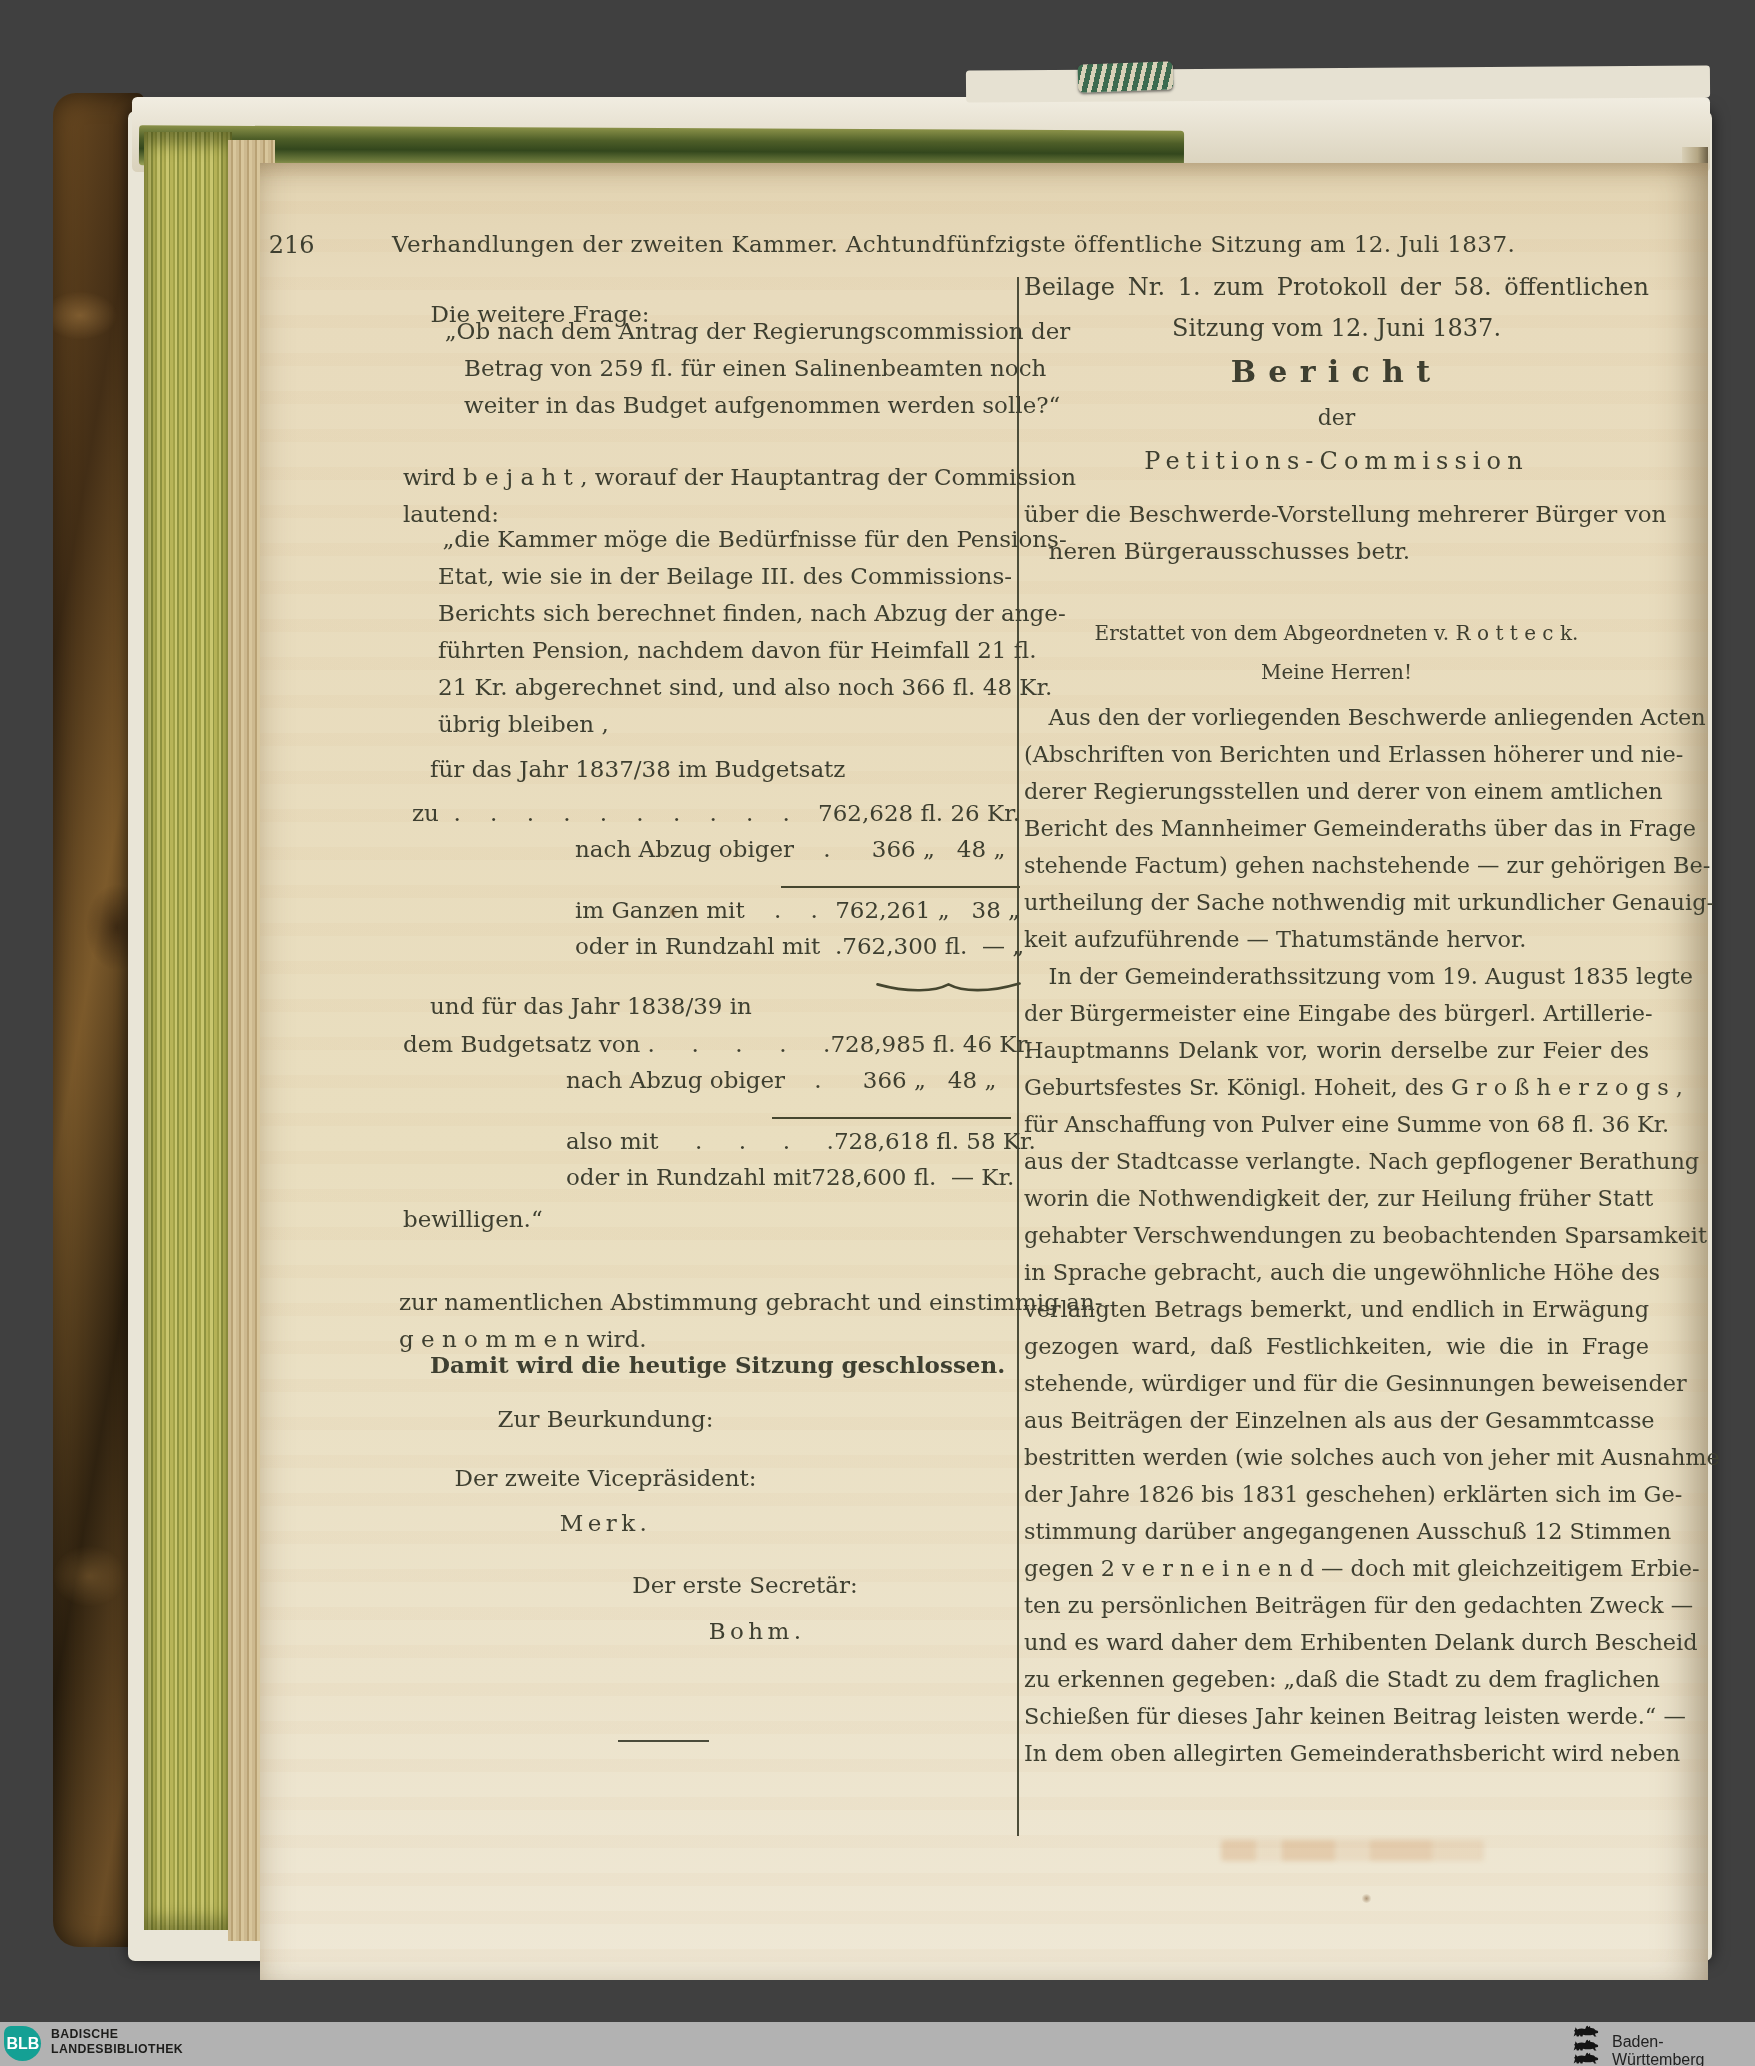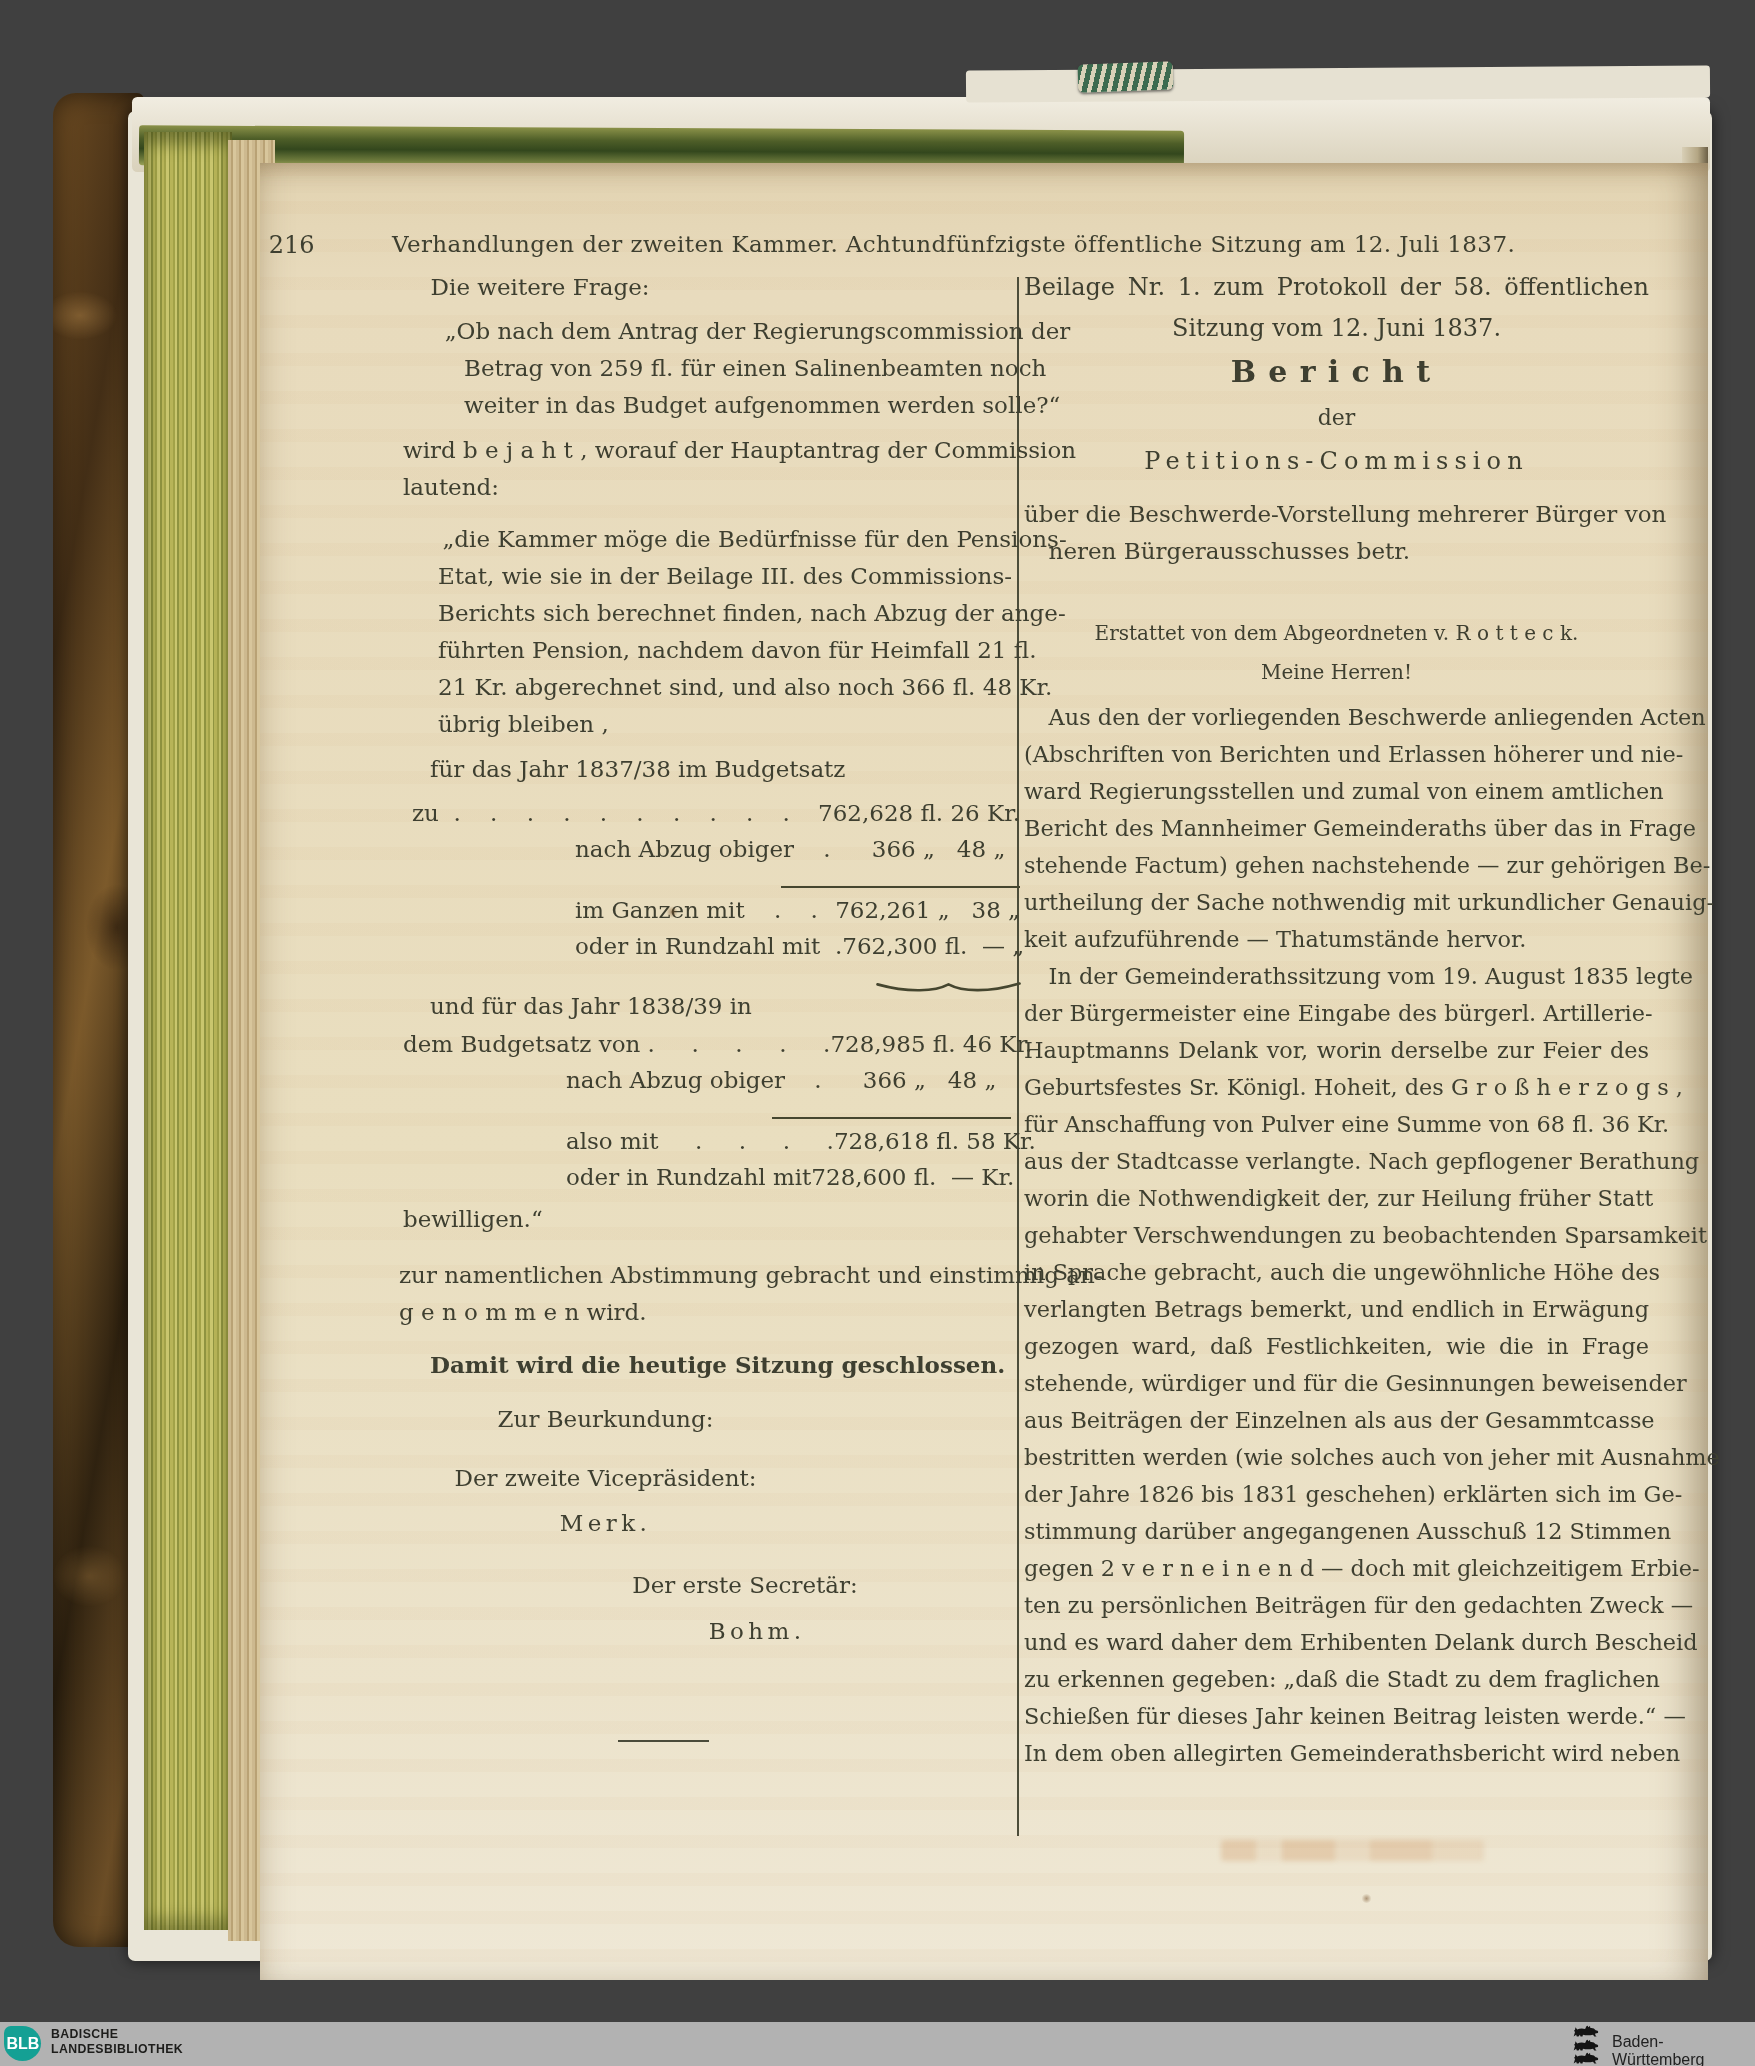--- a/index.html
+++ b/index.html
@@ -44,21 +44,21 @@
   .jus .ln.last{text-align-last:left;}
   .ln.c{text-align:center;text-align-last:center;}
   .ln.ind{text-indent:24.6px;}
   .sline{white-space:nowrap;}
 
   .lcol{font-size:23px;}
   .quote1{padding-left:58px;line-height:37px;}
   .quote1 .ln:first-child{text-indent:-19.3px;}
   .quote2{padding-left:32px;line-height:37px;}
   .quote2 .ln:first-child{text-indent:4.4px;}
-  .para{line-height:37px;}
+  .para{line-height:37px;margin-top:27px;}
 
   .tbl .ln{display:flex;line-height:36px;}
   .tbl .ll{white-space:pre;}
   .tbl .lr{margin-left:auto;white-space:pre;}
   .tbl .ln.ind2{padding-left:163px;}
   .tbl .ln.amt-rule{position:relative;height:24.6px;}
   .tbl .ln.amt-rule::after{content:"";position:absolute;right:0;top:19.3px;width:239px;border-top:2.2px solid #45462f;}
 
   .rcol{font-size:22.4px;}
   .beilage{line-height:41px;font-size:24px;}
@@ -219,21 +219,21 @@
       <div class="ln">über die Beschwerde-Vorstellung mehrerer Bürger von</div>
       <div class="ln last ind">neren Bürgerausschusses betr.</div>
     </div>
 
     <div class="abs rcol erstattet" style="left:764px;top:458px;width:625px;">Erstattet von dem Abgeordneten v. R o t t e c k.</div>
     <div class="abs rcol salut" style="left:764px;top:497px;width:625px;">Meine Herren!</div>
 
     <div class="abs rcol jus rbody" style="left:764px;top:536px;width:625px;">
         <div class="ln ind">Aus den der vorliegenden Beschwerde anliegenden Acten</div>
         <div class="ln">(Abschriften von Berichten und Erlassen höherer und nie-</div>
-        <div class="ln">ward Regierungsstellen und zumal von einem amtlichen</div>
+        <div class="ln">derer Regierungsstellen und derer von einem amtlichen</div>
         <div class="ln">Bericht des Mannheimer Gemeinderaths über das in Frage</div>
         <div class="ln">stehende Factum) gehen nachstehende — zur gehörigen Be-</div>
         <div class="ln">urtheilung der Sache nothwendig mit urkundlicher Genauig-</div>
         <div class="ln last">keit aufzuführende — Thatumstände hervor.</div>
         <div class="ln ind">In der Gemeinderathssitzung vom 19. August 1835 legte</div>
         <div class="ln">der Bürgermeister eine Eingabe des bürgerl. Artillerie-</div>
         <div class="ln">Hauptmanns Delank vor, worin derselbe zur Feier des</div>
         <div class="ln">Geburtsfestes Sr. Königl. Hoheit, des G r o ß h e r z o g s ,</div>
         <div class="ln">für Anschaffung von Pulver eine Summe von 68 fl. 36 Kr.</div>
         <div class="ln">aus der Stadtcasse verlangte. Nach gepflogener Berathung</div>

